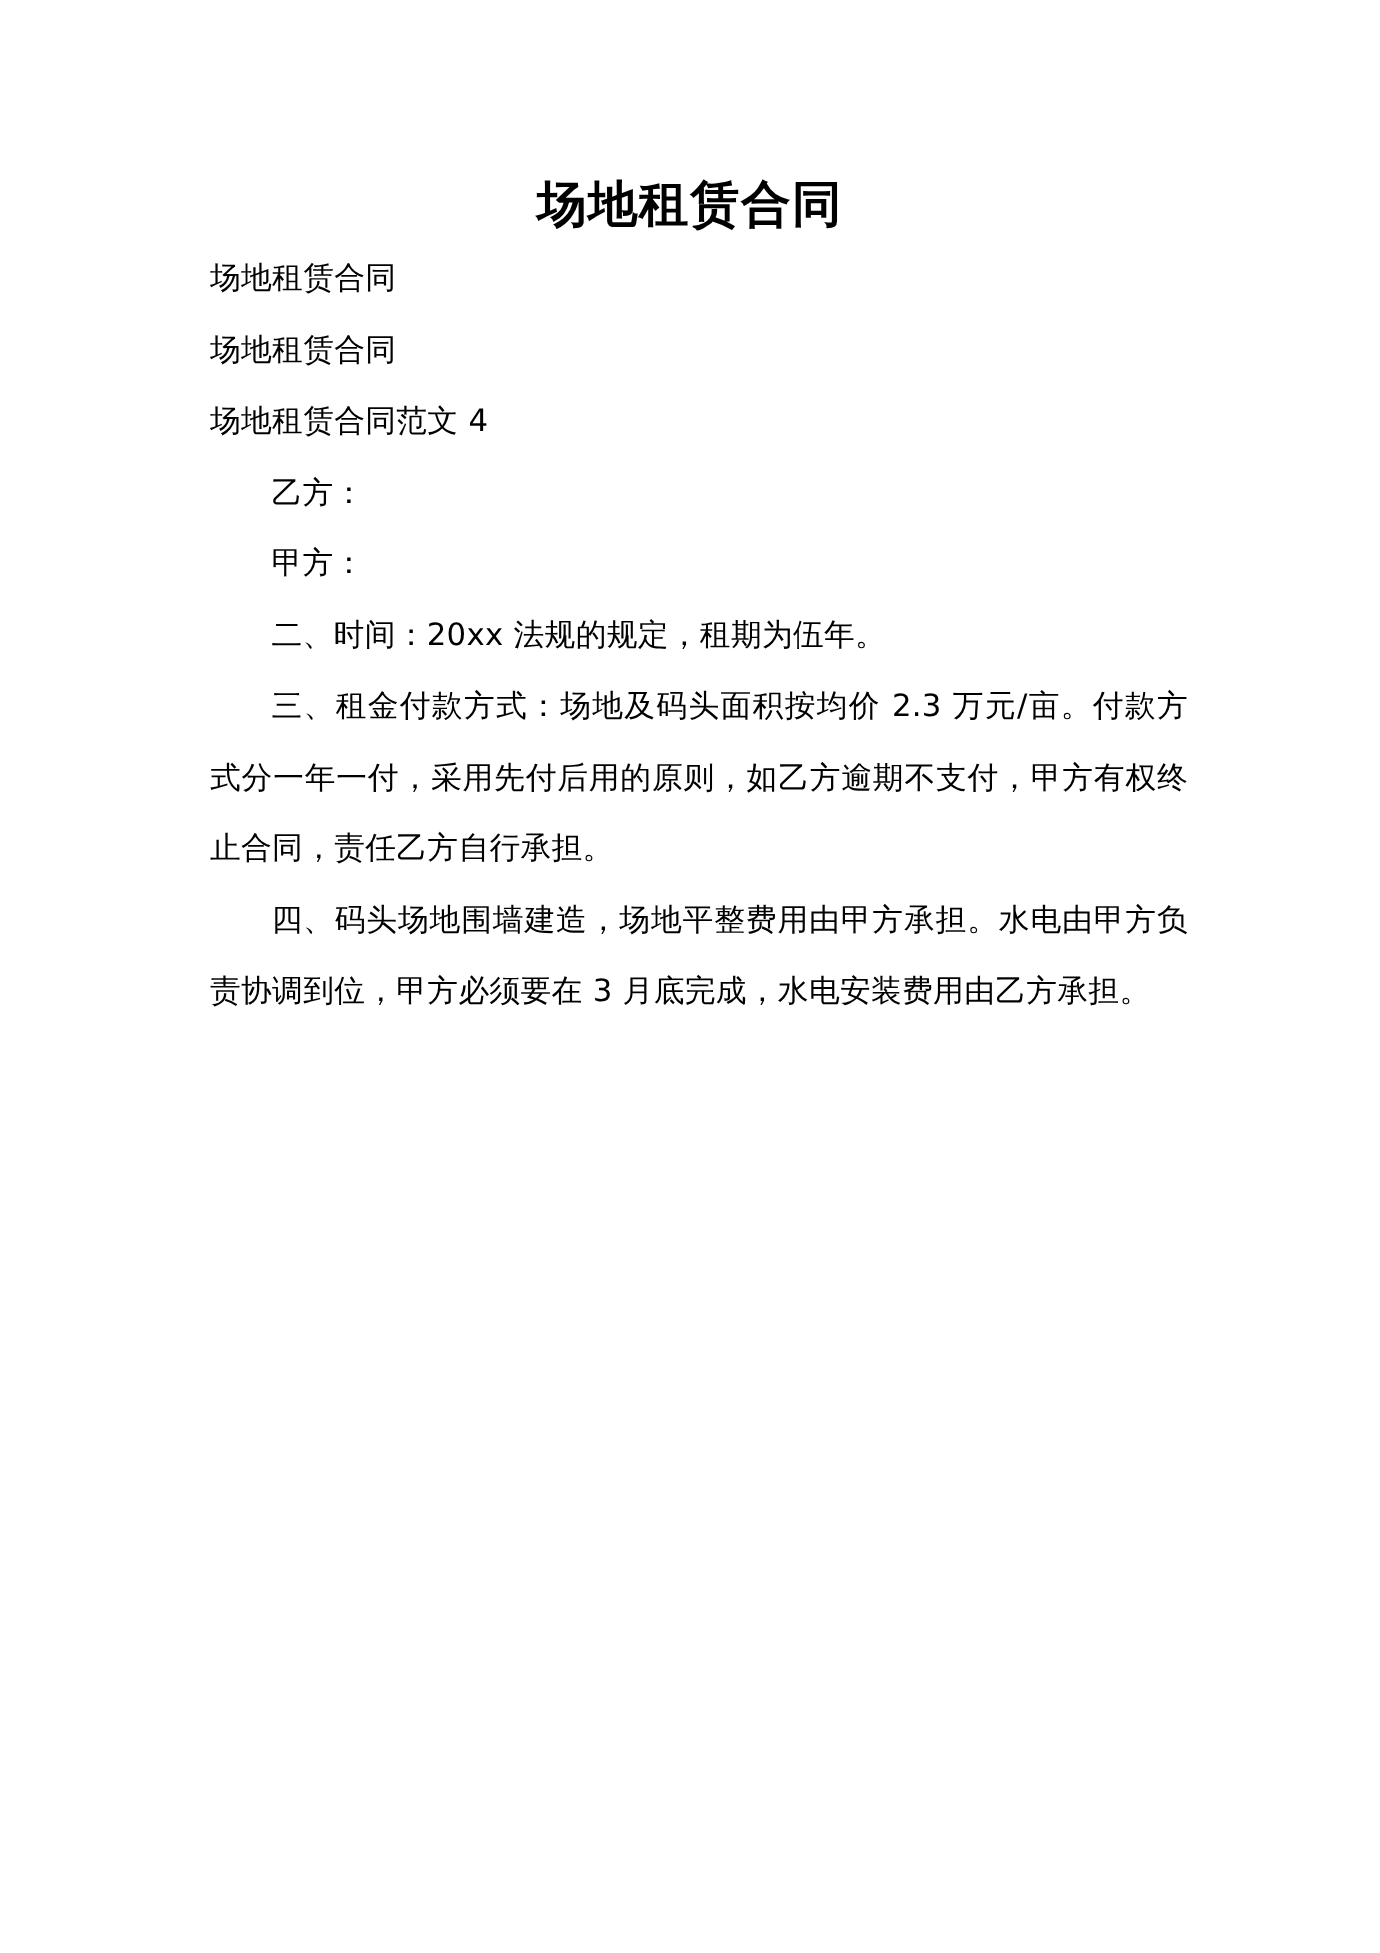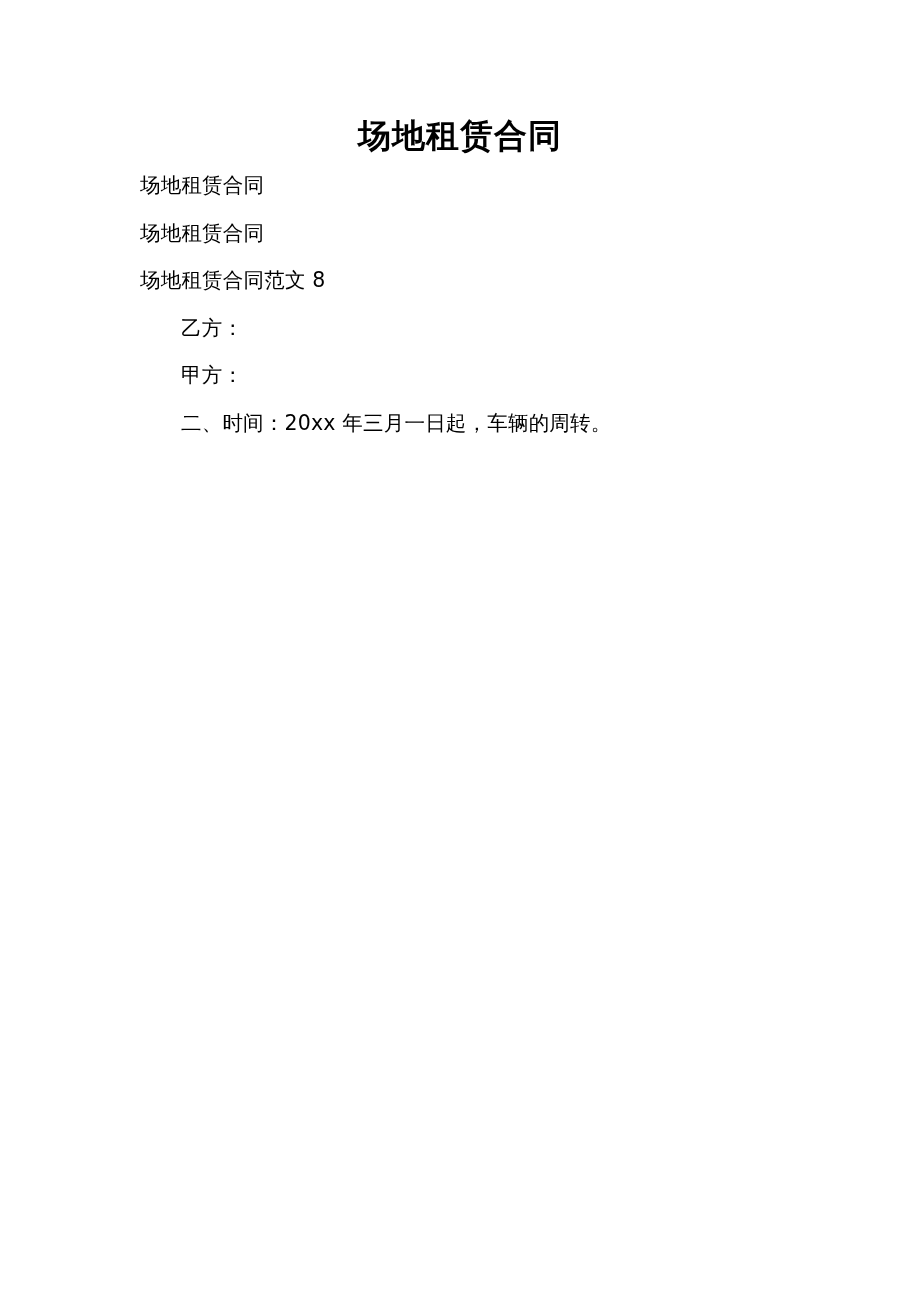--- a/index.html
+++ b/index.html
@@ -56,18 +56,20 @@
     }
   </style>
 </head>
 <body>
 
 <div class="page">
   <h1 class="doc-title">场地租赁合同</h1>
   <div class="body">
     <p class="p">场地租赁合同</p>
     <p class="p">场地租赁合同</p>
-    <p class="p">场地租赁合同范文 8</p>
+    <p class="p">场地租赁合同范文 4</p>
     <p class="p indent">乙方：</p>
     <p class="p indent">甲方：</p>
-    <p class="p indent">二、时间：20xx 年三月一日起，车辆的周转。</p>
+    <p class="p indent">二、时间：20xx 法规的规定，租期为伍年。</p>
+    <p class="p indent">三、租金付款方式：场地及码头面积按均价 2.3 万元/亩。付款方式分一年一付，采用先付后用的原则，如乙方逾期不支付，甲方有权终止合同，责任乙方自行承担。</p>
+    <p class="p indent">四、码头场地围墙建造，场地平整费用由甲方承担。水电由甲方负责协调到位，甲方必须要在 3 月底完成，水电安装费用由乙方承担。</p>
   </div>
 </div>
 
 </body></html>

